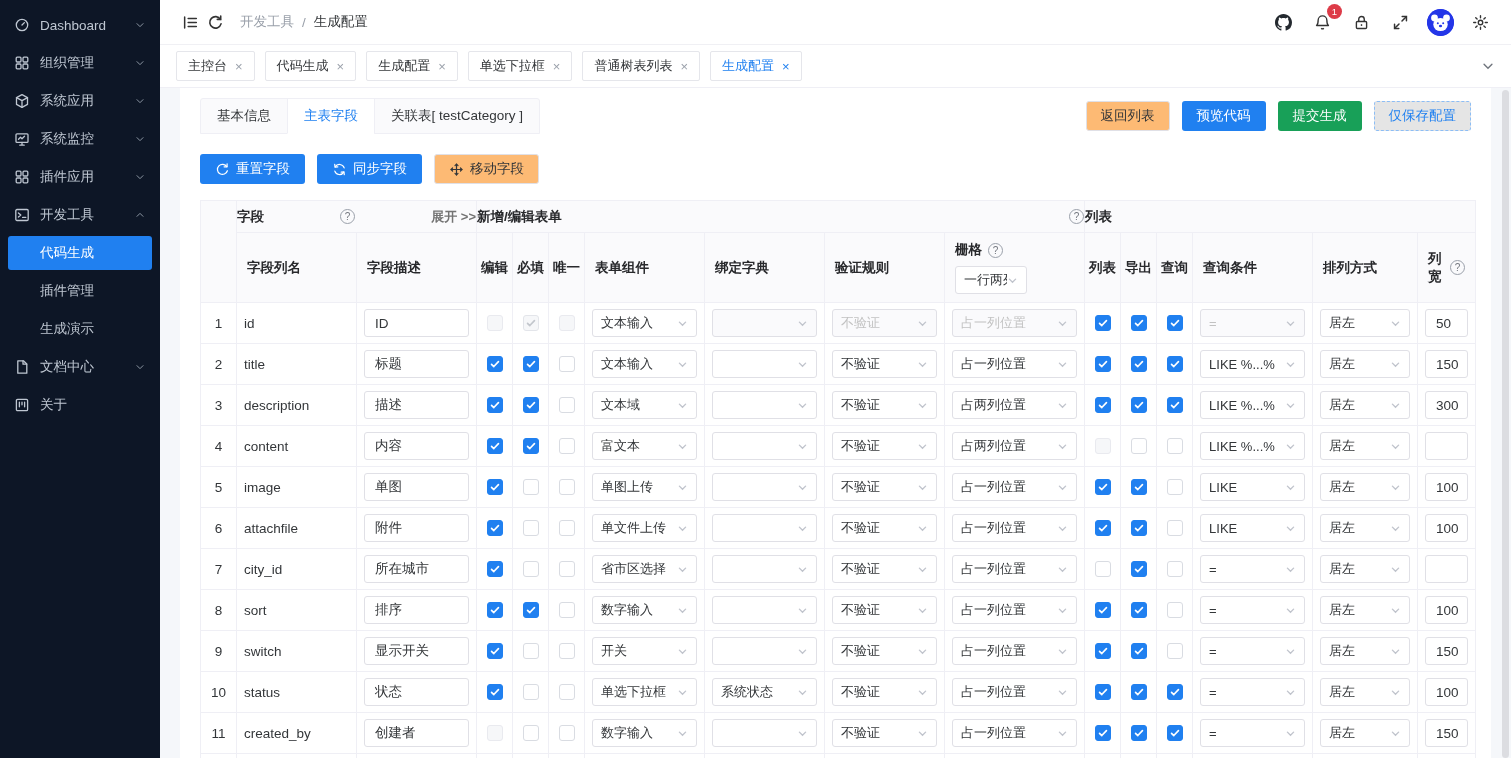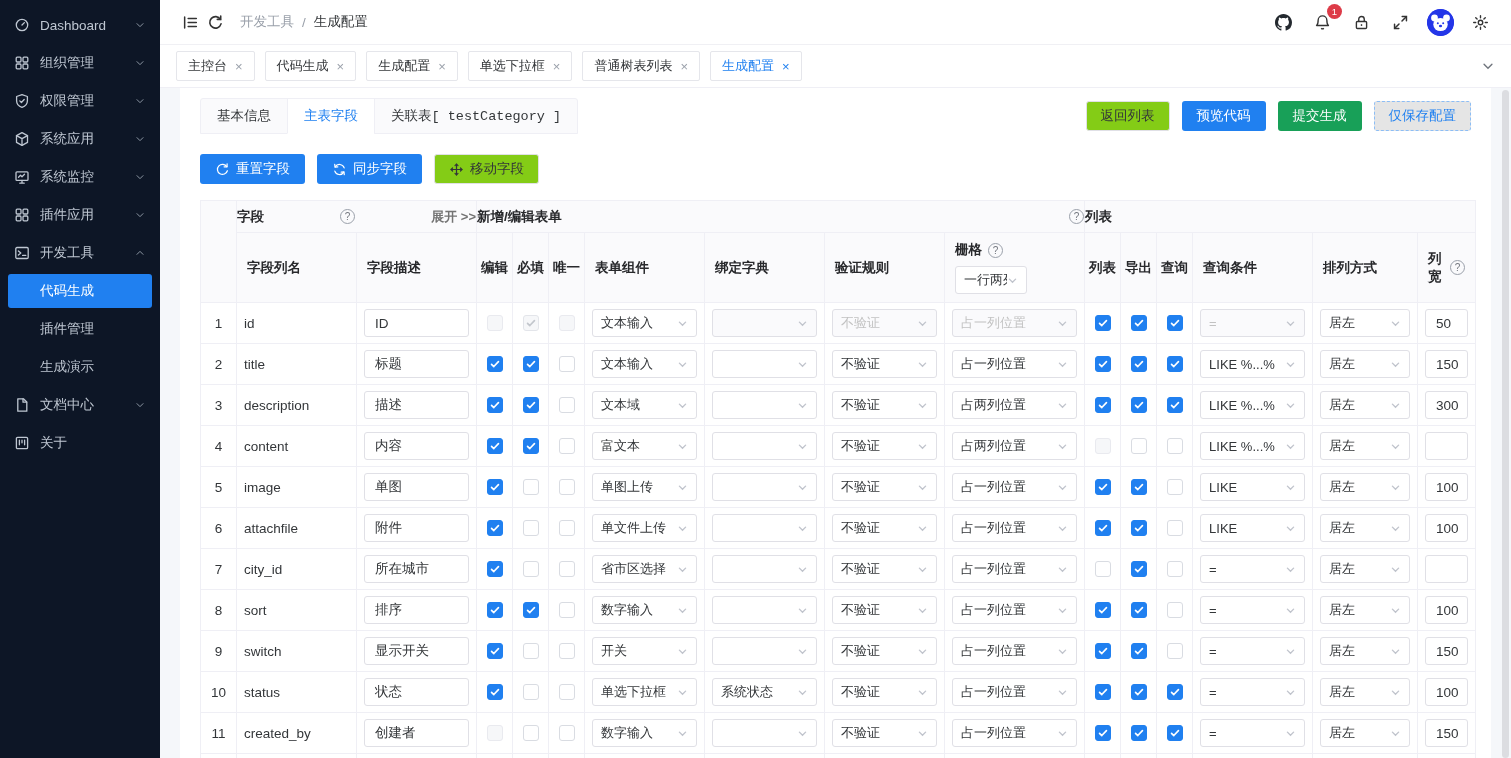--- a/index.html
+++ b/index.html
@@ -39,27 +39,27 @@
   .tab-chip.active { color:#2080f0; }
   .tab-chip.active .x { color:#2080f0; }
   .tabbar-chev { margin-left:auto; width:14px; height:14px; color:#70757d; cursor:pointer; }
 
   
   .content { position:absolute; left:160px; top:88px; right:0; bottom:0; background:#f5f7fa; padding:0 20px; }
   .card { background:#fff; height:100%; padding:10px 20px 0 20px; }
   .gtab-row { display:flex; align-items:center; }
   .gtabs { display:flex; }
   .gtab { padding:8px 16px; font-size:13.5px; border:1px solid #efeff5; background:#fafafc; color:#333639; cursor:pointer; white-space:nowrap; }
-  .gtab + .gtab { margin-left:-1px;font-family:Liberation Mono, monospace; }
+  .gtab + .gtab { margin-left:-1px; }
   .gtab:first-child { border-radius:3px 0 0 0; }
   .gtab:last-child { border-radius:0 3px 0 0; }
   .gtab.active { background:#fff; color:#2080f0; border-bottom-color:#fff; }
   .gactions { margin-left:auto; display:flex; align-items:center; gap:12px; }
   .btn { height:30px; padding:0 14px; border-radius:3px; font-size:13.5px; display:flex; align-items:center; gap:6px; cursor:pointer; border:1px solid transparent; white-space:nowrap; }
-  .btn-default { background:#84cc16; border-color:#e0e0e6; color:#333639; }
+  .btn-default { background:#fdba74; border-color:#e0e0e6; color:#333639; }
   .btn-primary { background:#2080f0; color:#fff; }
   .btn-success { background:#18a058; color:#fff; }
   .btn-dashed { background:#e5e5e5; border:1px dashed #8cbdf5; color:#2080f0; }
   .btn .bicon { width:14px; height:14px; }
   .btn .bicon-lg { width:15px; height:15px; }
   .toolbar { display:flex; gap:12px; margin-top:20px; }
 
   
   table.grid { width:100%; margin-top:16px; border-collapse:collapse; table-layout:fixed; }
   table.grid th, table.grid td { border:1px solid #efeff5; font-weight:400; }
@@ -106,30 +106,20 @@
           </svg></span>
       </div>
       <div class="side-item">
         <span class="icon"><svg viewBox="0 0 16 16" fill="none" stroke="currentColor" stroke-width="1.3" stroke-linecap="round" stroke-linejoin="round">
             <rect x="2.2" y="2.2" width="4.8" height="4.8" rx="1"></rect>
             <rect x="9" y="2.2" width="4.8" height="4.8" rx="1"></rect>
             <rect x="2.2" y="9" width="4.8" height="4.8" rx="1"></rect>
             <rect x="9" y="9" width="4.8" height="4.8" rx="1"></rect>
           </svg></span>
         <span class="lbl">组织管理</span>
-        <span class="chev"><svg viewBox="0 0 16 16" fill="none" stroke="currentColor" stroke-width="1.3" stroke-linecap="round" stroke-linejoin="round" class="chev">
-            <path d="M4 6.2l4 4 4-4"></path>
-          </svg></span>
-      </div>
-      <div class="side-item">
-        <span class="icon"><svg viewBox="0 0 16 16" fill="none" stroke="currentColor" stroke-width="1.3" stroke-linecap="round" stroke-linejoin="round">
-            <path d="M8 1.6l5.4 1.9v4.3c0 3.1-2.2 5.5-5.4 6.6-3.2-1.1-5.4-3.5-5.4-6.6V3.5z"></path>
-            <path d="M5.8 7.9l1.6 1.6 2.8-3"></path>
-          </svg></span>
-        <span class="lbl">权限管理</span>
         <span class="chev"><svg viewBox="0 0 16 16" fill="none" stroke="currentColor" stroke-width="1.3" stroke-linecap="round" stroke-linejoin="round" class="chev">
             <path d="M4 6.2l4 4 4-4"></path>
           </svg></span>
       </div>
       <div class="side-item">
         <span class="icon"><svg viewBox="0 0 16 16" fill="none" stroke="currentColor" stroke-width="1.3" stroke-linecap="round" stroke-linejoin="round">
             <path d="M8 1.6l5.5 3v6.8l-5.5 3-5.5-3V4.6z"></path>
             <path d="M2.5 4.6L8 7.6l5.5-3M8 7.6v6.8"></path>
           </svg></span>
         <span class="lbl">系统应用</span>

